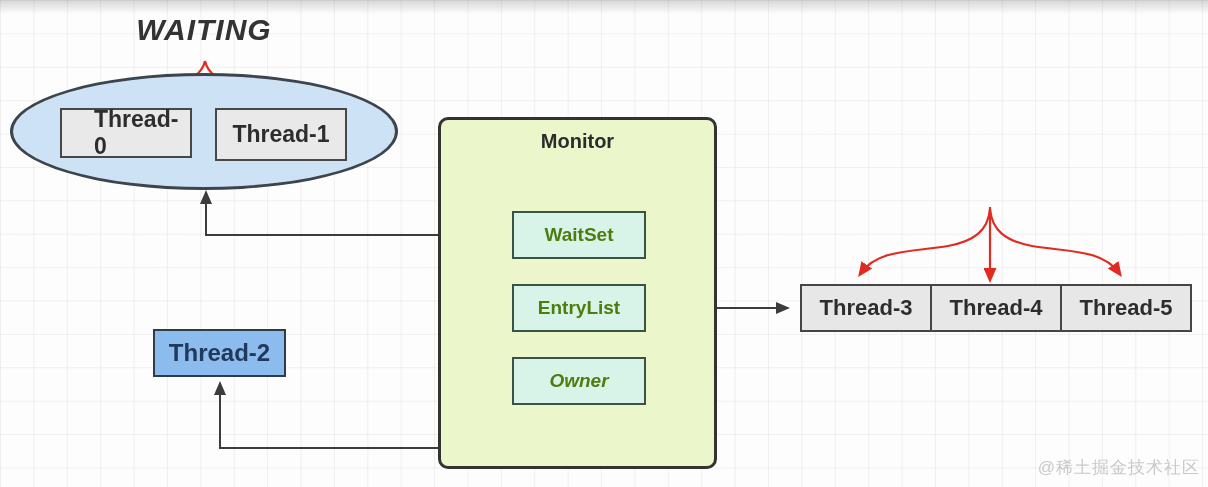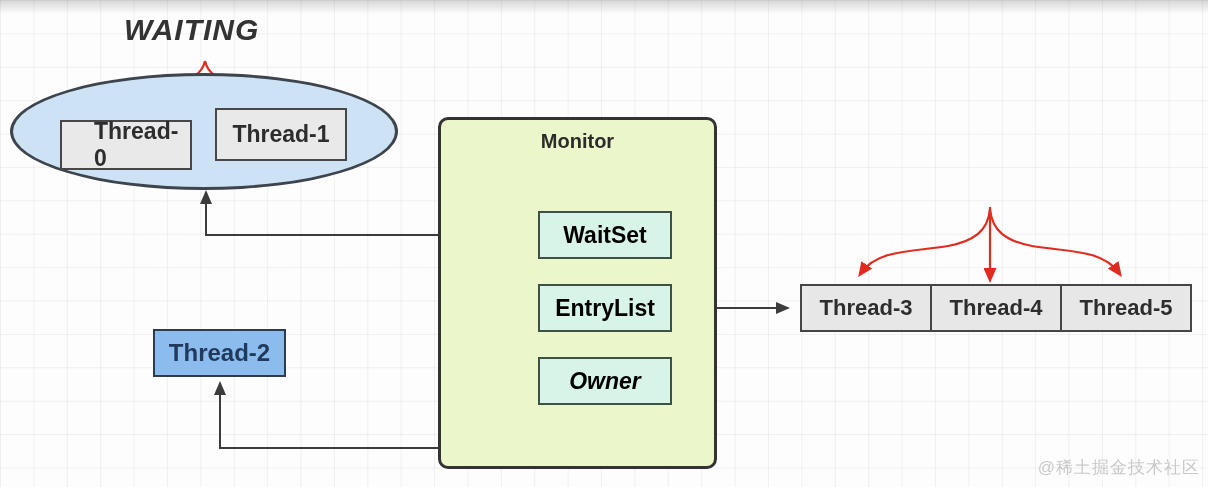--- a/index.html
+++ b/index.html
@@ -38,20 +38,21 @@
   .black-line { fill: none; stroke: #3c3c3c; stroke-width: 2; }
   .red-line   { fill: none; stroke: #e12b20; stroke-width: 2.2; }
 
   .state-label {
     position: absolute;
     z-index: 3;
     font-weight: 700;
     font-style: italic;
     color: #333333;
     letter-spacing: 1px;
+    text-align: center;
   }
   .state-label.waiting { left: 124px; top: 13px; width: 160px; font-size: 30px; }
   .state-label.blocked { left: 918px; top: 161px; width: 170px; font-size: 29px; }
 
   .wait-ellipse {
     position: absolute;
     left: 10px; top: 73px;
     width: 388px; height: 117px;
     background: #cde2f5;
     border: 3px solid #3d444c;
@@ -64,21 +65,21 @@
     z-index: 3;
     display: flex;
     align-items: center;
     justify-content: center;
     font-weight: 700;
     font-size: 23px;
     color: #2d2d2d;
     background: #e9e9e9;
     border: 2px solid #474747;
   }
-  .thread-box.t0 { left: 60px;  top: 120px; width: 132px; height: 50px; padding-left: 32px; }
+  .thread-box.t0 { left: 60px;  top: 108px; width: 132px; height: 50px; padding-left: 32px; }
   .thread-box.t1 { left: 215px; top: 108px; width: 132px; height: 53px; }
 
   .thread-box.owner-thread {
     left: 153px; top: 329px;
     width: 133px; height: 48px;
     background: #8cbcee;
     border-color: #2f3b47;
     color: #21395a;
     font-size: 24px;
     text-align: center;
@@ -106,23 +107,22 @@
   .monitor-item {
     position: absolute;
     z-index: 3;
     width: 134px; height: 48px;
     display: flex;
     align-items: center;
     justify-content: center;
     background: #d8f4e8;
     border: 2px solid #3c5246;
     font-weight: 700;
-    font-size: 23px;
-    color: #000000;
-    margin-left: 26px;
+    font-size: 19px;
+    color: #4d7c0f;
   }
   .monitor-item.waitset   { left: 512px; top: 211px; }
   .monitor-item.entrylist { left: 512px; top: 284px; }
   .monitor-item.owner     { left: 512px; top: 357px; font-style: italic; }
 
   .blocked-row {
     position: absolute;
     left: 792px; top: 284px;
     display: flex;
     z-index: 3;

